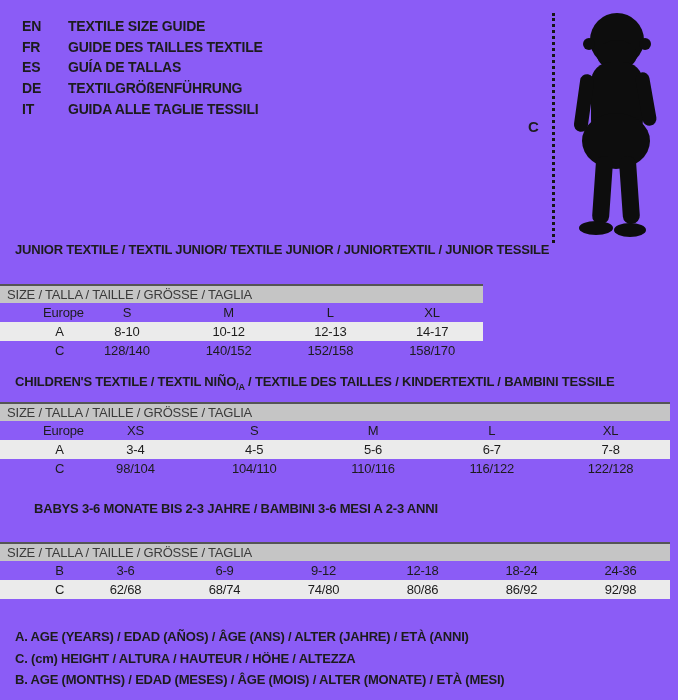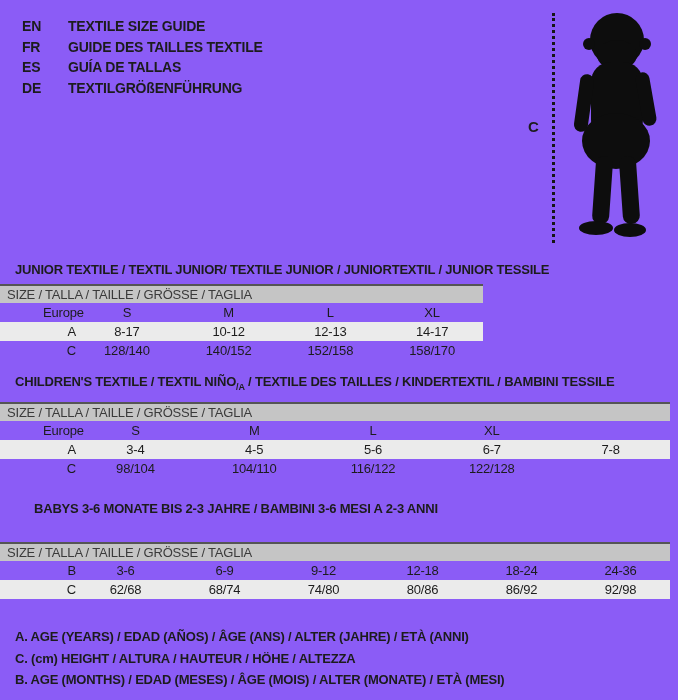--- a/index.html
+++ b/index.html
@@ -26,21 +26,21 @@
   .section-title sub{font-size:9px;}
   
   .size-table{position:absolute;left:0;border-top:2px solid var(--border,#555555);}
   .size-bar{
     background:var(--header-bar,#c5c5c5);height:17px;line-height:17px;
     font-size:13px;color:#3a3a3a;padding-left:7px;letter-spacing:-0.2px;
   }
   .t-row{display:grid;height:19px;line-height:19px;font-size:13px;letter-spacing:-0.2px;}
   .t-row.shaded{background:var(--shaded-row,#ebebeb);}
   .t-row .cell{text-align:center;}
-  .t-row .cell.label{text-align:right;padding-left:7px;margin-left:36px;}
+  .t-row .cell.label{text-align:center;padding-left:7px;margin-left:36px;}
   .cols4{grid-template-columns:76px repeat(4,1fr);}
   .cols5{grid-template-columns:76px repeat(5,1fr);}
   .cols6{grid-template-columns:76px repeat(6,1fr);}
   .w-narrow{width:483px;}
   .w-full{width:670px;}
   
   .footnotes{position:absolute;left:15px;top:626px;font-size:13px;font-weight:bold;letter-spacing:-0.2px;line-height:21.5px;}
 </style>
 </head>
 <body>
@@ -57,20 +57,24 @@
       <span class="lang-label">GUIDE DES TAILLES TEXTILE</span>
     </div>
     <div class="lang-row">
       <span class="lang-code">ES</span>
       <span class="lang-label">GUÍA DE TALLAS</span>
     </div>
     <div class="lang-row">
       <span class="lang-code">DE</span>
       <span class="lang-label">TEXTILGRÖßENFÜHRUNG</span>
     </div>
+    <div class="lang-row">
+      <span class="lang-code">IT</span>
+      <span class="lang-label">GUIDA ALLE TAGLIE TESSILI</span>
+    </div>
   </div>
 
   <div class="figure-wrap">
     <span class="measure-label">C</span>
     <div class="measure-line"></div>
     <svg class="silhouette" width="112" height="232" viewBox="0 0 112 232" xmlns="http://www.w3.org/2000/svg">
       <g fill="#0d0d0d">
         <circle cx="57" cy="30" r="27"></circle>
         <circle cx="29" cy="34" r="6"></circle>
         <circle cx="85" cy="34" r="6"></circle>
@@ -80,68 +84,70 @@
         <rect x="79" y="62" width="14" height="54" rx="7" transform="rotate(-10 86 89)"></rect>
         <ellipse cx="56" cy="131" rx="34" ry="28"></ellipse>
         <rect x="34" y="146" width="17" height="68" rx="8" transform="rotate(4 42 180)"></rect>
         <rect x="61" y="146" width="17" height="68" rx="8" transform="rotate(-4 69 180)"></rect>
         <ellipse cx="36" cy="218" rx="17" ry="7"></ellipse>
         <ellipse cx="70" cy="220" rx="16" ry="7"></ellipse>
       </g>
     </svg>
   </div>
 
-  <div class="section-title" style="top:262px;">JUNIOR TEXTILE / TEXTIL JUNIOR/ TEXTILE JUNIOR / JUNIORTEXTIL / JUNIOR TESSILE</div>
+  <div class="section-title" style="top:242px;">JUNIOR TEXTILE / TEXTIL JUNIOR/ TEXTILE JUNIOR / JUNIORTEXTIL / JUNIOR TESSILE</div>
   <div class="size-table w-narrow" style="top:284px;">
     <div class="size-bar">SIZE / TALLA / TAILLE / GRÖSSE / TAGLIA</div>
     <div class="t-row cols4">
       <div class="cell label">Europe</div>
       <div class="cell">S</div>
       <div class="cell">M</div>
       <div class="cell">L</div>
       <div class="cell">XL</div>
     </div>
     <div class="t-row cols4 shaded">
       <div class="cell label">A</div>
-      <div class="cell">8-17</div>
+      <div class="cell">8-10</div>
       <div class="cell">10-12</div>
       <div class="cell">12-13</div>
       <div class="cell">14-17</div>
     </div>
     <div class="t-row cols4">
       <div class="cell label">C</div>
       <div class="cell">128/140</div>
       <div class="cell">140/152</div>
       <div class="cell">152/158</div>
       <div class="cell">158/170</div>
     </div>
   </div>
 
   <div class="section-title" style="top:374px;"><span>CHILDREN'S TEXTILE / TEXTIL NIÑO</span><sub>/A</sub><span> / TEXTILE DES TAILLES / KINDERTEXTIL / BAMBINI TESSILE</span></div>
   <div class="size-table w-full" style="top:402px;">
     <div class="size-bar">SIZE / TALLA / TAILLE / GRÖSSE / TAGLIA</div>
     <div class="t-row cols5">
       <div class="cell label">Europe</div>
+      <div class="cell">XS</div>
       <div class="cell">S</div>
       <div class="cell">M</div>
       <div class="cell">L</div>
       <div class="cell">XL</div>
     </div>
     <div class="t-row cols5 shaded">
       <div class="cell label">A</div>
       <div class="cell">3-4</div>
       <div class="cell">4-5</div>
       <div class="cell">5-6</div>
       <div class="cell">6-7</div>
       <div class="cell">7-8</div>
     </div>
     <div class="t-row cols5">
       <div class="cell label">C</div>
       <div class="cell">98/104</div>
       <div class="cell">104/110</div>
+      <div class="cell">110/116</div>
       <div class="cell">116/122</div>
       <div class="cell">122/128</div>
     </div>
   </div>
 
   <div class="section-title" style="top:495px;">
     <div style="margin-top:6px;padding-left:19px;">BABYS 3-6 MONATE BIS 2-3 JAHRE / BAMBINI 3-6 MESI A 2-3 ANNI</div>
   </div>
   <div class="size-table w-full" style="top:542px;">
     <div class="size-bar">SIZE / TALLA / TAILLE / GRÖSSE / TAGLIA</div>

